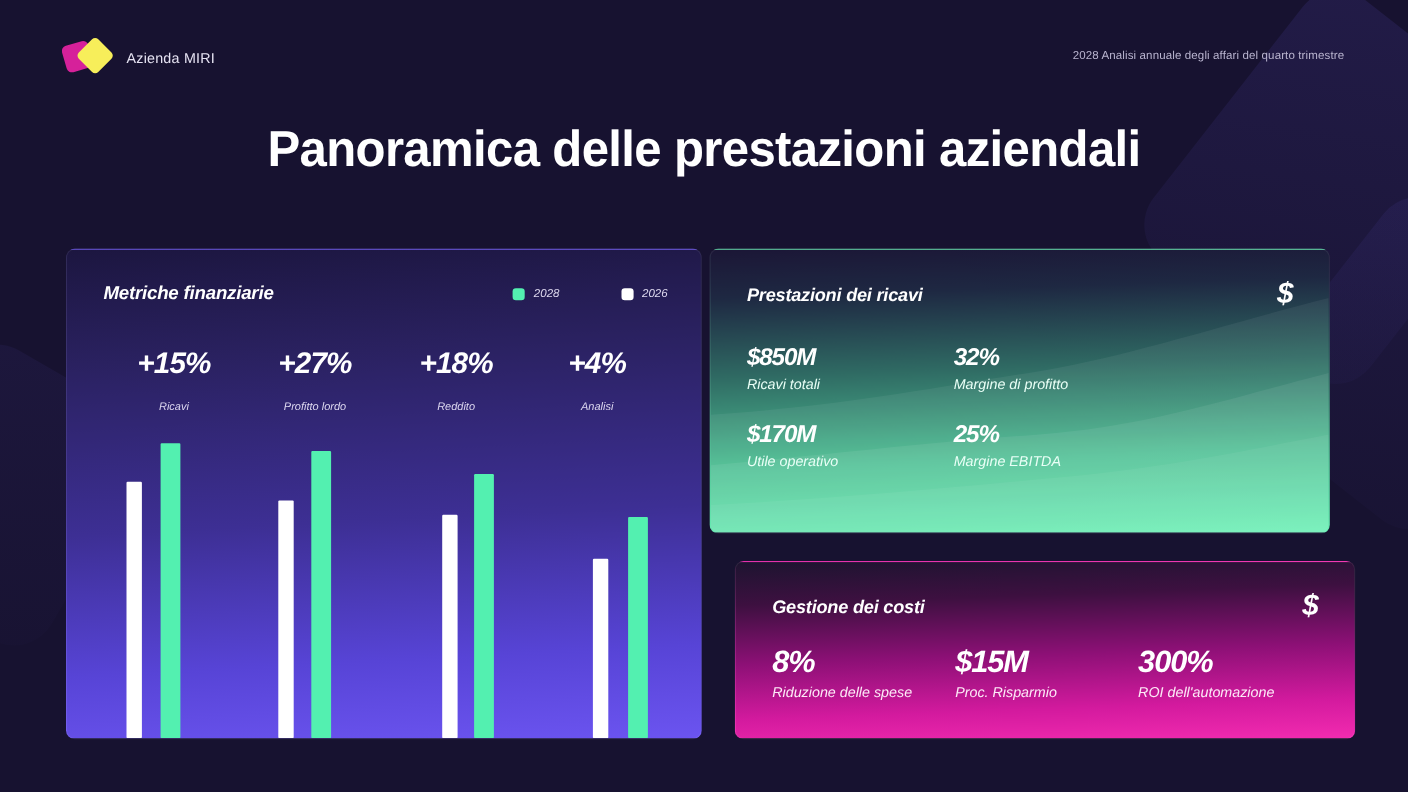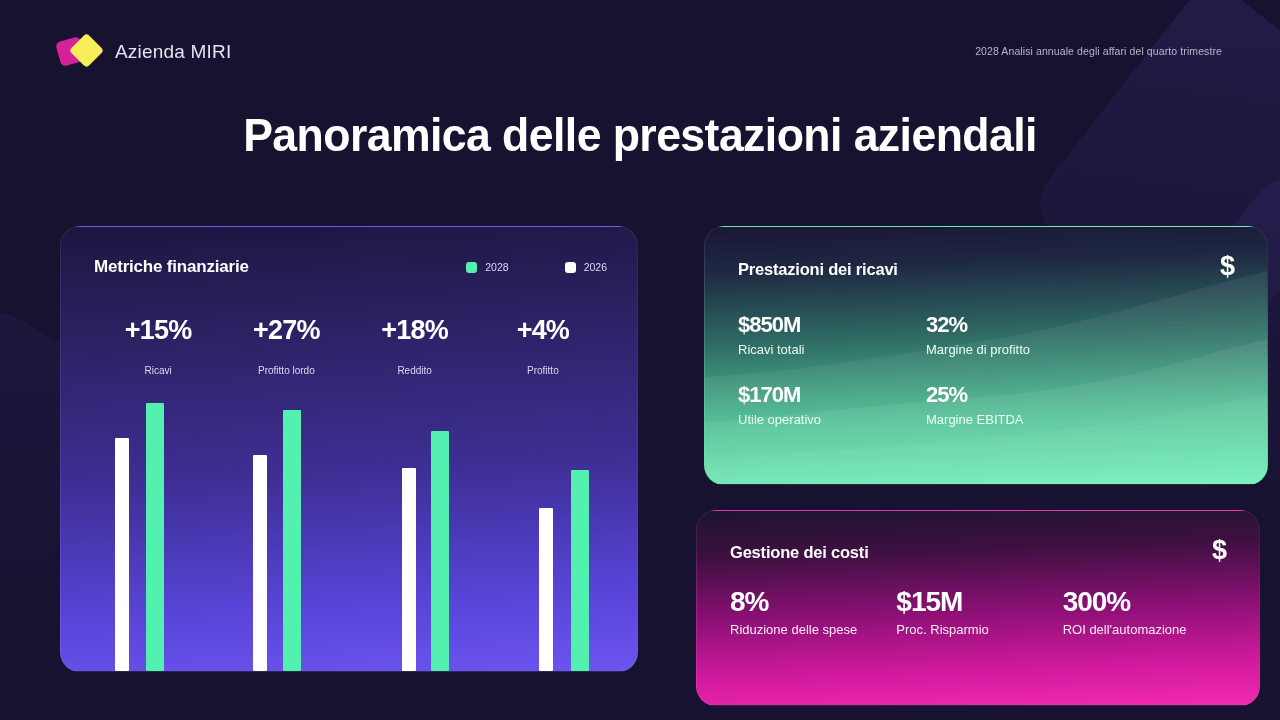--- a/index.html
+++ b/index.html
@@ -24,36 +24,36 @@
   .deco-3 { width:190px; height:240px; left:-90px; top:330px; transform:rotate(30deg);
             background:linear-gradient(150deg, rgba(108,92,231,0.07), rgba(108,92,231,0.01)); }
 
   
   .header { position:absolute; top:0; left:0; right:0; height:100px; }
   .brand { position:absolute; left:58px; top:36px; display:flex; align-items:center; gap:13px; }
   .logo { position:relative; width:44px; height:32px; }
   .logo .sq { position:absolute; width:25px; height:25px; border-radius:5px; }
   .logo .sq-a { left:0; top:3px; background:#d6219a; transform:rotate(-16deg); }
   .logo .sq-b { left:16px; top:2px; background:#f7ee5a; transform:rotate(45deg); border-radius:4px; }
-  .brand-name { font-size:19px; color:#e6e3f2; letter-spacing:0.2px; }
+  .brand-name { font-size:13px; color:#e6e3f2; letter-spacing:0.2px; }
   .header-meta {
     position:absolute; right:58px; top:45px;
     font-size:10.5px; color:#b9b4cf; letter-spacing:0.1px;
   }
 
   
   .page-title {
     position:absolute; top:108px; left:0; right:0; text-align:center;
     font-size:46px; font-weight:bold; letter-spacing:-0.6px; color:#ffffff;
     font-family:"Liberation Sans Narrow","Liberation Sans", sans-serif;
     transform:scaleX(0.97); transform-origin:center;
   }
 
   
-  .card { position:absolute; border-radius:20px; overflow:hidden; }
+  .card { position:absolute; border-radius:8px; overflow:hidden;font-style:italic; }
 
   
   .card-metrics {
     left:60px; top:226px; width:578px; height:446px;
     background:linear-gradient(177deg,#1c1640 0%, #2a2160 22%, #3d2f94 55%, #5744d6 82%, #6b54f0 100%);
     border:1px solid rgba(255,255,255,0.07);
   }
   .metrics-head {
     position:absolute; left:33px; right:30px; top:30px;
     display:flex; align-items:center; justify-content:space-between;
@@ -69,37 +69,37 @@
   .kpi-value { font-size:27px; font-weight:bold; letter-spacing:-0.8px; line-height:1.15; }
   .kpi-label { font-size:10px; color:#ddd8f0; margin-top:19px; }
 
   .chart { position:absolute; left:0; right:0; bottom:0; top:170px; }
   .bar { position:absolute; bottom:0; border-radius:1px; }
   .bar-2027 { background:#ffffff; width:14px; }
   .bar-2028 { background:#53f0b0; width:18px; }
 
   
   .card-revenue {
-    left:704px; top:226px; width:564px; height:259px;
+    left:645px; top:226px; width:564px; height:259px;
     background:linear-gradient(178deg,#1b1636 0%, #1e2842 16%, #2f6a63 42%, #4dbf93 72%, #62f0b2 100%);
     border:1px solid rgba(255,255,255,0.07);
     padding-left:39px;
   }
   .wave { position:absolute; left:0; right:0; width:100%; pointer-events:none; }
   .rev-title { position:absolute; left:33px; top:33px; font-size:16.5px; font-weight:bold; letter-spacing:-0.2px; }
   .currency-icon { position:absolute; right:32px; top:24px; font-size:27px; font-weight:bold; color:#ffffff; }
   .rev-grid { position:absolute; left:33px; right:30px; top:86px; }
   .rev-row { display:flex; margin-bottom:26px; }
   .rev-cell { width:188px; }
   .rev-value { font-size:22px; font-weight:bold; letter-spacing:-1px; line-height:1.1; }
   .rev-label { font-size:13px; color:#e9fff6; margin-top:5px; }
 
   
   .card-costs {
-    left:696px; top:510px; width:564px; height:196px;
+    left:668px; top:510px; width:564px; height:162px;
     background:linear-gradient(178deg,#1d1430 0%, #3d1040 22%, #8d1076 52%, #d31a9e 80%, #f22bb0 100%);
     border:1px solid rgba(255,255,255,0.07);
   }
   .cost-title { position:absolute; left:33px; top:32px; font-size:16.5px; font-weight:bold; letter-spacing:-0.2px; }
   .cost-grid { position:absolute; left:33px; right:30px; top:76px; display:flex; }
   .cost-cell { width:188px; }
   .cost-value { font-size:28px; font-weight:bold; letter-spacing:-1px; line-height:1.1; }
   .cost-label { font-size:13px; color:#fdeaf7; margin-top:4px; }
 </style>
 </head>
@@ -147,21 +147,21 @@
     <div class="kpi">
       <div class="kpi-value">+27%</div>
       <div class="kpi-label">Profitto lordo</div>
     </div>
     <div class="kpi">
       <div class="kpi-value">+18%</div>
       <div class="kpi-label">Reddito</div>
     </div>
     <div class="kpi">
       <div class="kpi-value">+4%</div>
-      <div class="kpi-label">Profitto</div>
+      <div class="kpi-label">Analisi</div>
     </div>
   </div>
 
   <div class="chart" id="bar-chart">
       <div class="bar bar-2027" style="left: 54px; width: 14px; height: 233px;"></div>
       <div class="bar bar-2028" style="left: 85px; width: 18px; height: 268px;"></div>
       <div class="bar bar-2027" style="left: 192px; width: 14px; height: 216px;"></div>
       <div class="bar bar-2028" style="left: 222px; width: 18px; height: 261px;"></div>
       <div class="bar bar-2027" style="left: 341px; width: 14px; height: 203px;"></div>
       <div class="bar bar-2028" style="left: 370px; width: 18px; height: 240px;"></div>

